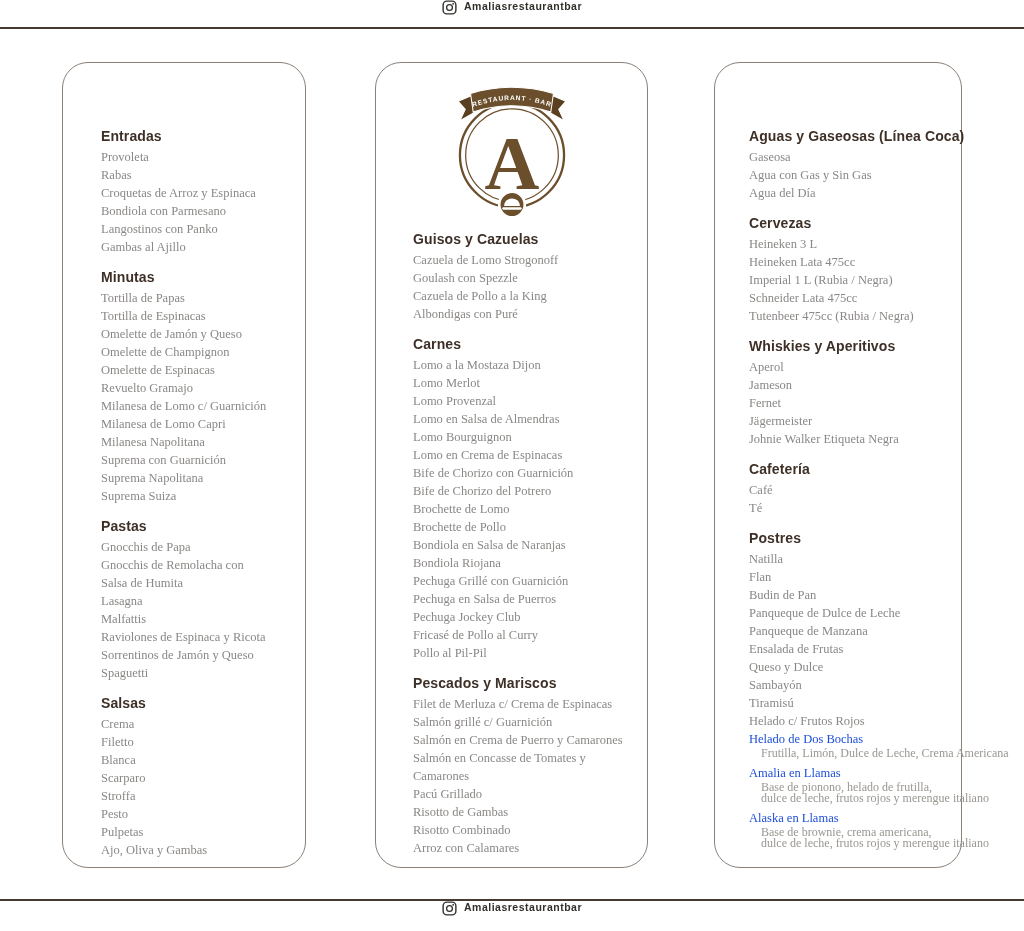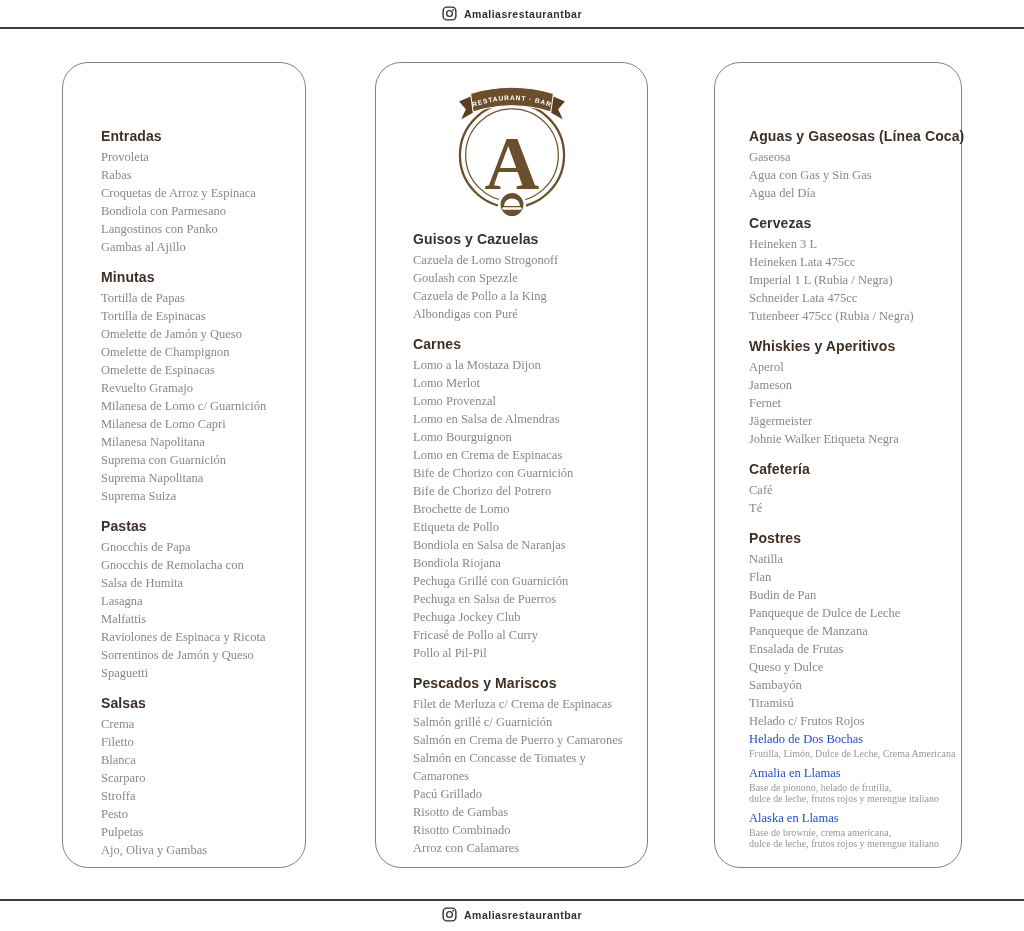--- a/index.html
+++ b/index.html
@@ -3,21 +3,21 @@
 <meta charset="utf-8">
 <style>
   html,body{margin:0;padding:0;}
   body{
     width:1024px;height:931px;position:relative;background:#ffffff;
     font-family:"Liberation Sans",sans-serif;overflow:hidden;
   }
   
   .igbar{
     position:absolute;left:0;width:1024px;height:29px;
-    display:flex;align-items:center;justify-content:center;gap:7px;
+    display:flex;align-items:flex-start;justify-content:center;gap:7px;
     box-sizing:border-box;
   }
   .igbar.top{top:0;border-bottom:2px solid #473a31;}
   .igbar.bottom{top:899px;border-top:2px solid #473a31;}
   .ig-handle{
     font-size:10.5px;font-weight:bold;color:#33302c;letter-spacing:0.5px;
   }
   
   .panel{
     position:absolute;top:62px;height:806px;background:#fff;
@@ -31,22 +31,22 @@
     font-size:14px;font-weight:bold;color:#3e3027;line-height:18px;
     margin:12px 0 3px;white-space:nowrap;letter-spacing:0.1px;
   }
   .sections > .section-title:first-child{margin-top:0;}
   .menu-item{
     font-family:"Liberation Serif",serif;font-size:12.5px;line-height:18px;
     color:#8a8886;white-space:pre-line;
   }
   .item-label{font-family:"Liberation Serif",serif;font-size:12.5px;line-height:18px;color:#1d4ed8;}
   .item-note{
-    font-family:"Liberation Serif",serif;font-size:10px;line-height:11.5px;
-    color:#9a9792;margin:0 0 4px;white-space:pre;
+    font-family:"Liberation Serif",serif;font-size:12px;line-height:11.5px;
+    color:#9a9792;margin:0 12px 4px;white-space:pre;
   }
   
   .logo-wrap{width:150px;margin:0 auto 7px;}
 </style>
 </head>
 <body>
 
 <div class="igbar top">
   <svg width="15" height="15" viewBox="0 0 16 16">
     <rect x="1.2" y="1.2" width="13.6" height="13.6" rx="4" fill="none" stroke="#33302c" stroke-width="1.5"></rect>
@@ -131,21 +131,21 @@
       <div class="section-title">Carnes</div>
       <div class="menu-item">Lomo a la Mostaza Dijon</div>
       <div class="menu-item">Lomo Merlot</div>
       <div class="menu-item">Lomo Provenzal</div>
       <div class="menu-item">Lomo en Salsa de Almendras</div>
       <div class="menu-item">Lomo Bourguignon</div>
       <div class="menu-item">Lomo en Crema de Espinacas</div>
       <div class="menu-item">Bife de Chorizo con Guarnición</div>
       <div class="menu-item">Bife de Chorizo del Potrero</div>
       <div class="menu-item">Brochette de Lomo</div>
-      <div class="menu-item">Etiqueta de Pollo</div>
+      <div class="menu-item">Brochette de Pollo</div>
       <div class="menu-item">Bondiola en Salsa de Naranjas</div>
       <div class="menu-item">Bondiola Riojana</div>
       <div class="menu-item">Pechuga Grillé con Guarnición</div>
       <div class="menu-item">Pechuga en Salsa de Puerros</div>
       <div class="menu-item">Pechuga Jockey Club</div>
       <div class="menu-item">Fricasé de Pollo al Curry</div>
       <div class="menu-item">Pollo al Pil-Pil</div>
       <div class="section-title">Pescados y Mariscos</div>
       <div class="menu-item">Filet de Merluza c/ Crema de Espinacas</div>
       <div class="menu-item">Salmón grillé c/ Guarnición</div>

